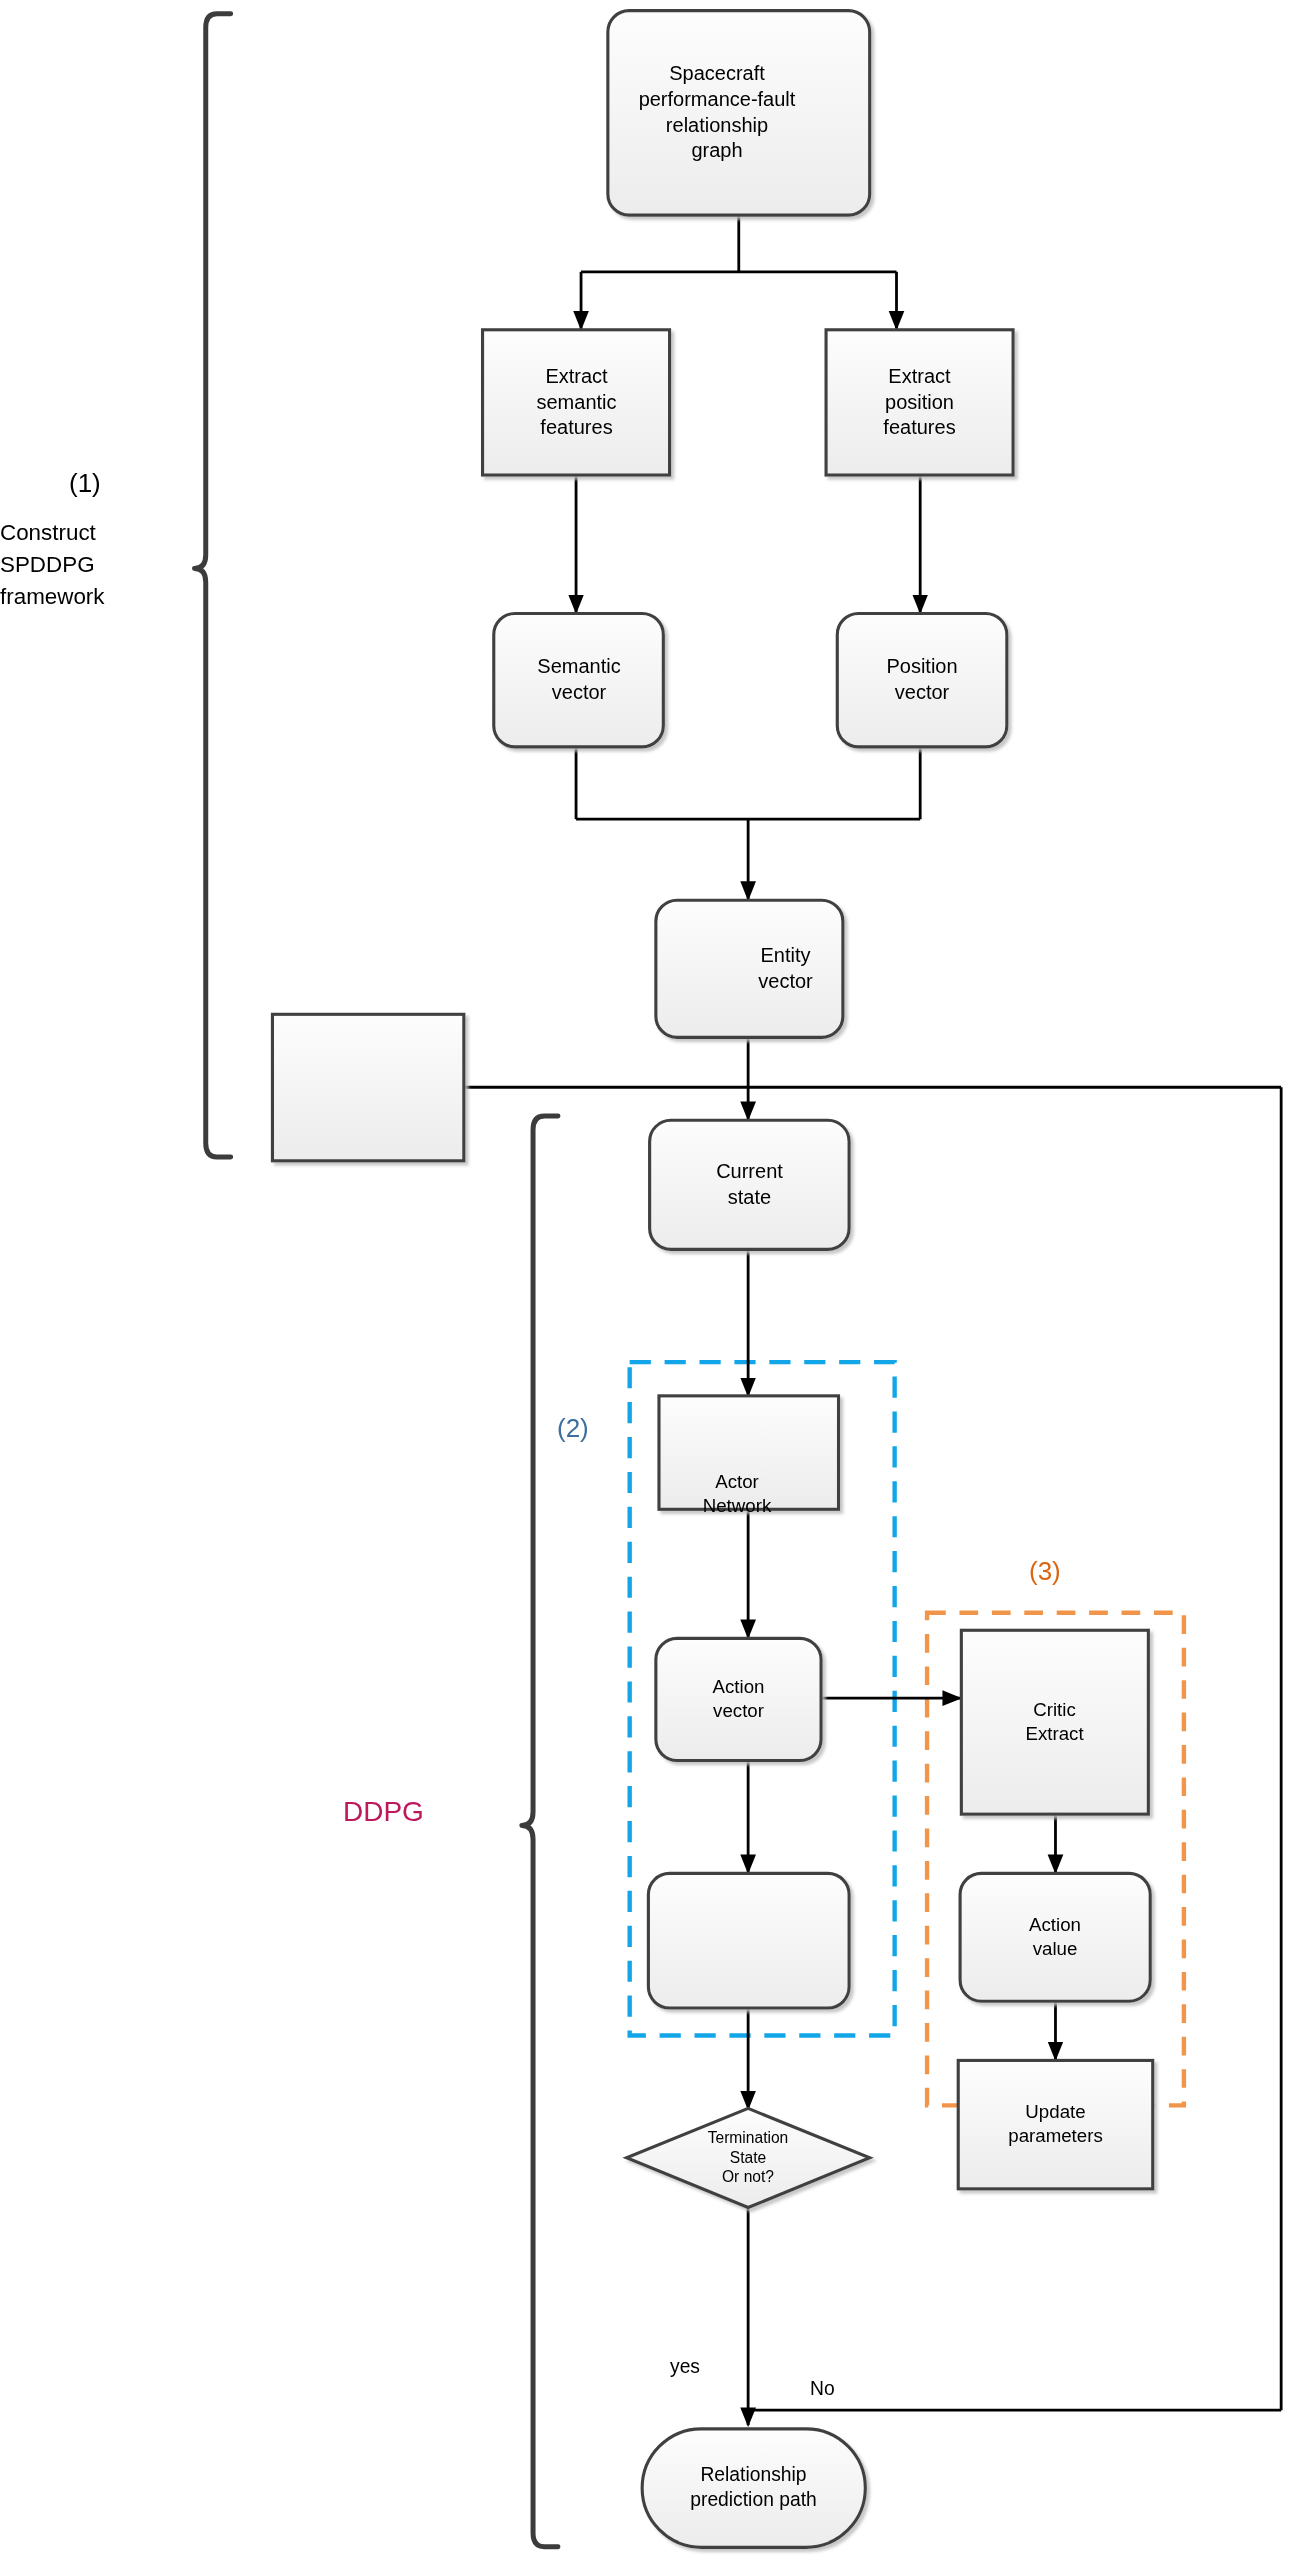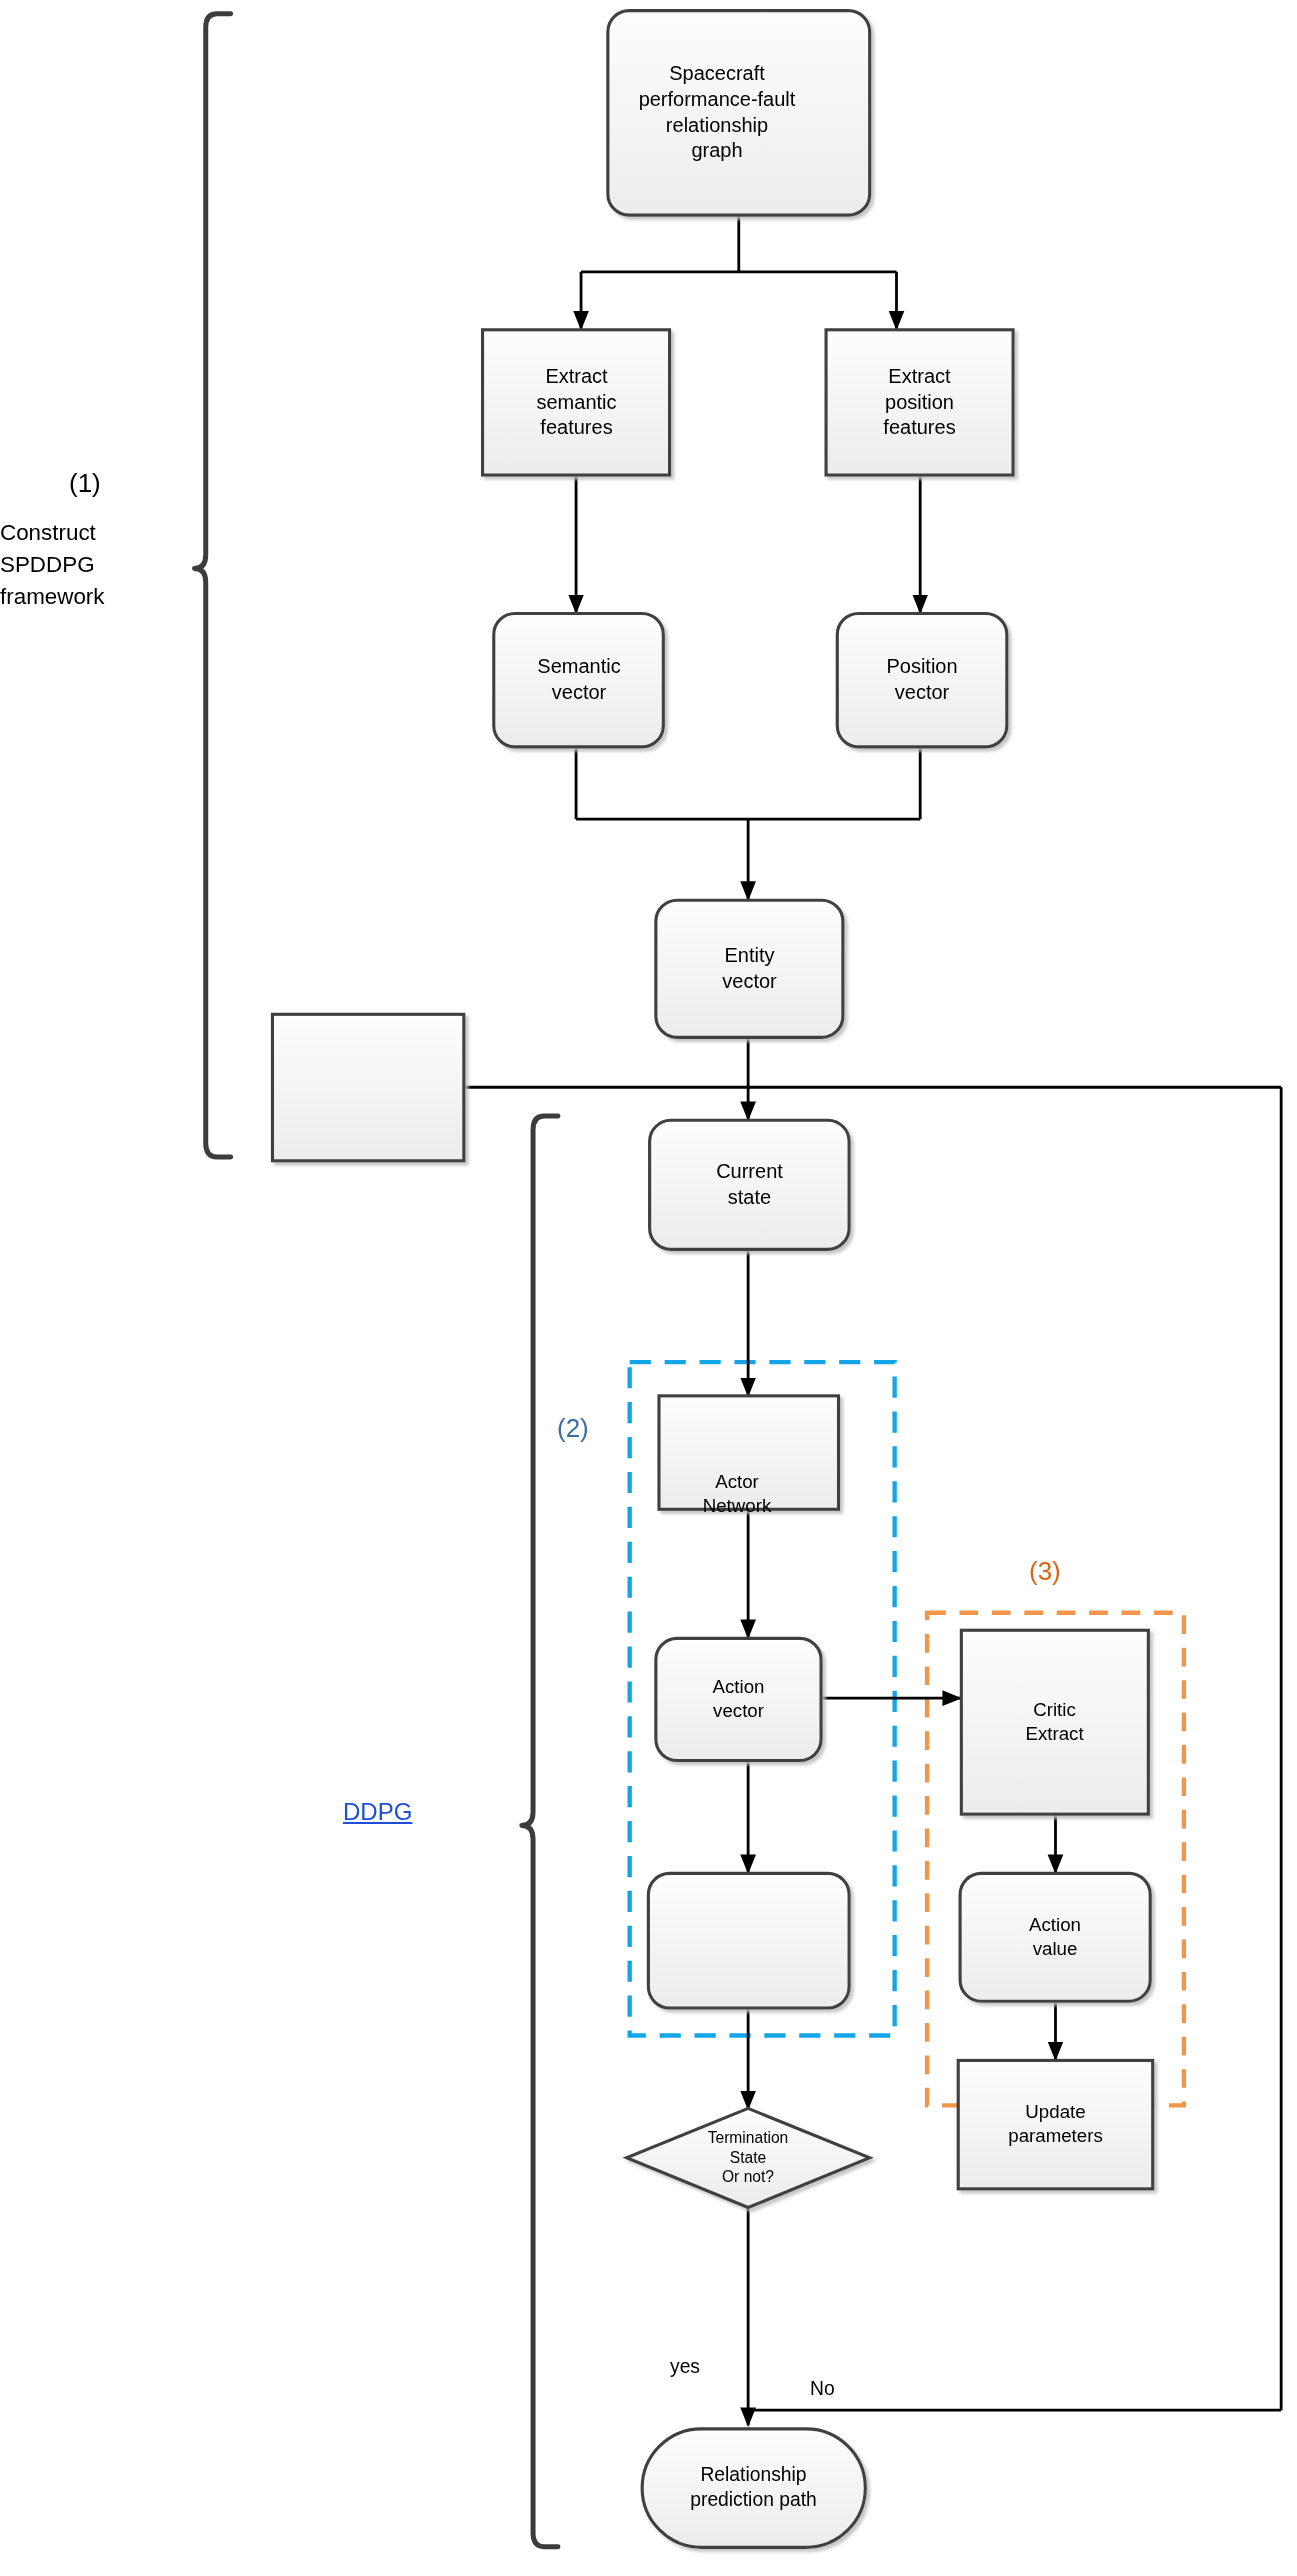--- a/index.html
+++ b/index.html
@@ -121,21 +121,21 @@
 features</div>
   <div class="node-label" style="left:826px;top:330px;width:187px;height:145px;font-size:20px;">Extract
 position
 features</div>
 
   <div class="node-label" style="left:494px;top:613px;width:170px;height:133px;font-size:20px;">Semantic
 vector</div>
   <div class="node-label" style="left:837px;top:613px;width:170px;height:133px;font-size:20px;">Position
 vector</div>
 
-  <div class="node-label" style="left:656px;top:900px;width:187px;height:137px;font-size:20px;">Entity
+  <div class="node-label" style="left:692px;top:900px;width:187px;height:137px;font-size:20px;">Entity
 vector</div>
 
 
   <div class="node-label" style="left:650px;top:1120px;width:199px;height:129px;font-size:20px;">Current
 state</div>
 
   <div class="node-label" style="left:659px;top:1396px;width:156px;height:113px;font-size:18.7px;margin-top:41px;">Actor
 Network</div>
 
   <div class="node-label" style="left:656px;top:1638px;width:165px;height:122px;font-size:18.7px;">Action
@@ -163,16 +163,16 @@
 
   <div class="grp-label" style="left:69px;top:468px;font-size:26px;color:#000;">(1)</div>
   <div class="free-label" style="left:0px;top:517px;width:187px;font-size:22.4px;line-height:1.42;">Construct
 SPDDPG
 framework</div>
 
   <div class="grp-label" style="left:557px;top:1413px;font-size:26px;color:#3c6e9f;">(2)</div>
 
   <div class="grp-label" style="left:1029px;top:1556px;font-size:26px;color:#d9660f;">(3)</div>
 
-  <div class="grp-label" style="left:343px;top:1812px;font-size:24px;color:#1d4ed8;transform:translateY(-50%);text-decoration:underline;">DDPG</div>
+  <div class="grp-label" style="left:343px;top:1812px;font-size:28px;color:#be185d;transform:translateY(-50%);">DDPG</div>
 
 </div>
 
 
 </body></html>

